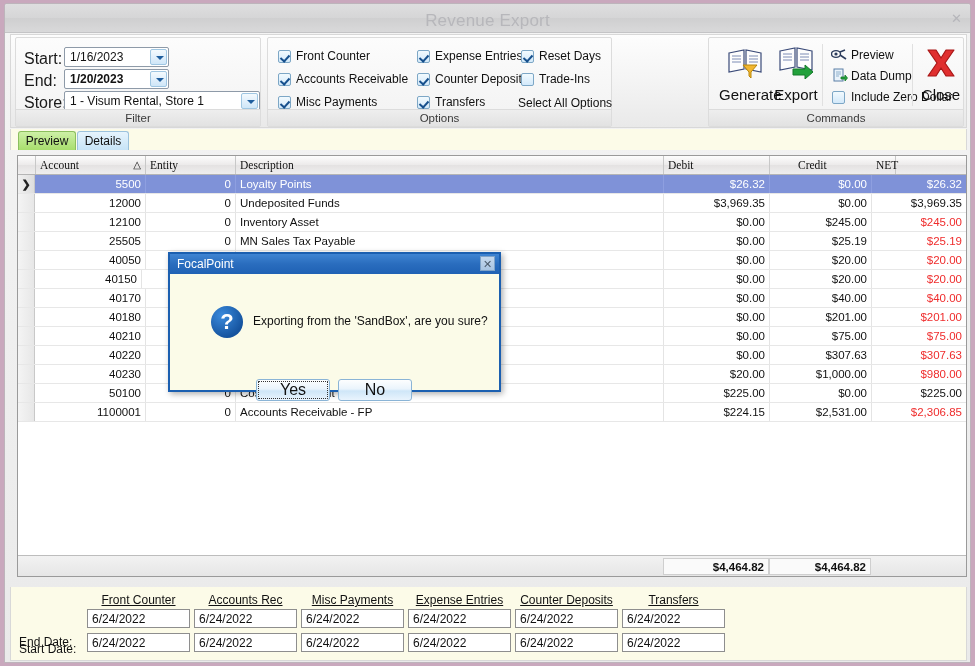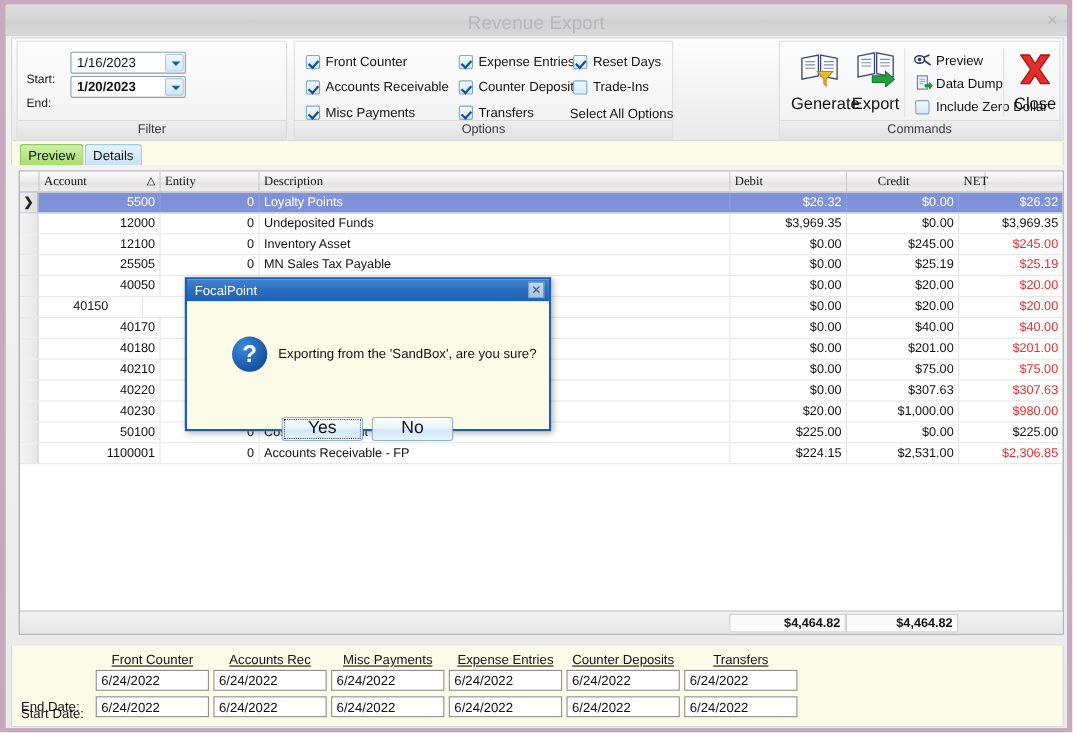--- a/index.html
+++ b/index.html
@@ -69,21 +69,21 @@
     font-size: 11.5px; color: #3a3a3a;
     background: linear-gradient(to bottom,#eeeeee,#e2e2e2);
     border-top: 1px solid #dcdcdc;
   }
   .grp-filter { left: 4px; width: 246px; }
   .grp-options { left: 256px; width: 345px; }
   .grp-commands { left: 697px; width: 256px; }
 
   
   .fld-row { position: absolute; left: 8px; height: 20px; }
-  .fld-label { position: absolute; left: 0; top: 19px; font-size: 11px; color: #1a1a1a; }
+  .fld-label { position: absolute; left: 0; top: 3px; font-size: 16px; color: #1a1a1a; }
   .combo {
     position: absolute;
     height: 20px;
     background: #ffffff;
     border: 1px solid #8e9aa8;
     border-radius: 2px;
     font-size: 12px;
     color: #111;
   }
   .combo .cval { position: absolute; left: 5px; top: 2px; white-space: nowrap; }
@@ -303,20 +303,24 @@
         </div>
         <div class="fld-row" style="top:31px;width:230px;">
           <span class="fld-label">End:</span>
           <div class="combo" style="left:40px;top:0;width:105px;font-weight:bold;">
             <span class="cval">1/20/2023</span>
             <span class="carrow"></span>
           </div>
         </div>
         <div class="fld-row" style="top:53px;width:235px;">
           <span class="fld-label">Store:</span>
+          <div class="combo" style="left:40px;top:0;width:196px;">
+            <span class="cval">1 - Visum Rental, Store 1</span>
+            <span class="carrow"></span>
+          </div>
         </div>
         <div class="gcaption">Filter</div>
       </div>
 
       <div class="rgroup grp-options">
         <div class="cbx checked" style="left:10px;top:11px;">
           <span class="box"></span>
           <span class="lbl">Front Counter</span>
           </div>
         <div class="cbx checked" style="left:10px;top:34px;">
@@ -472,21 +476,21 @@
             <div class="gind"></div>
             <div class="gcell num" style="left: 18px; width: 110px;">40050</div>
             <div class="gcell num" style="left: 128px; width: 90px;">0</div>
             <div class="gcell" style="left: 218px; width: 428px;"></div>
             <div class="gcell num" style="left: 646px; width: 106px;">$0.00</div>
             <div class="gcell num" style="left: 752px; width: 102px;">$20.00</div>
             <div class="gcell num neg" style="left: 854px; width: 94px; border-right: none;">$20.00</div>
           </div>
           <div class="grow" style="top: 95px;">
             <div class="gind"></div>
-            <div class="gcell num" style="left: 18px; width: 94px; text-align: center;">40150</div>
+            <div class="gcell num" style="left: 18px; width: 106px;">40150</div>
             <div class="gcell num" style="left: 128px; width: 90px;">0</div>
             <div class="gcell" style="left: 218px; width: 428px;"></div>
             <div class="gcell num" style="left: 646px; width: 106px;">$0.00</div>
             <div class="gcell num" style="left: 752px; width: 102px;">$20.00</div>
             <div class="gcell num neg" style="left: 854px; width: 94px; border-right: none;">$20.00</div>
           </div>
           <div class="grow" style="top: 114px;">
             <div class="gind"></div>
             <div class="gcell num" style="left: 18px; width: 110px;">40170</div>
             <div class="gcell num" style="left: 128px; width: 90px;">0</div>

